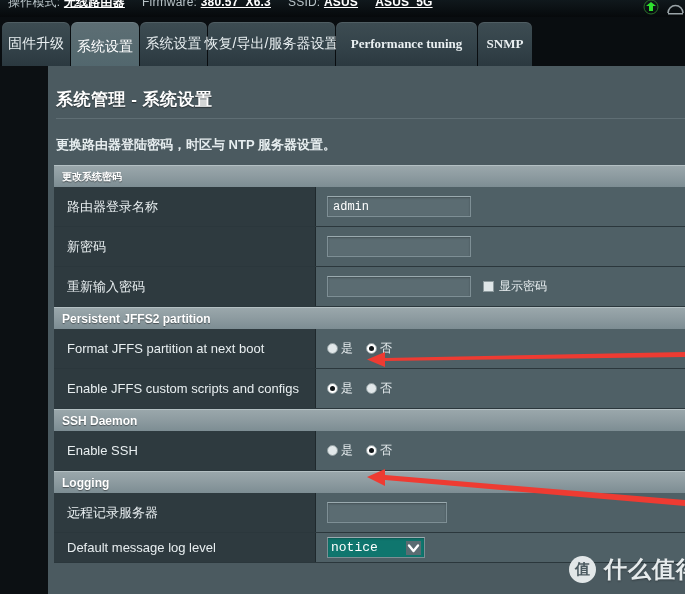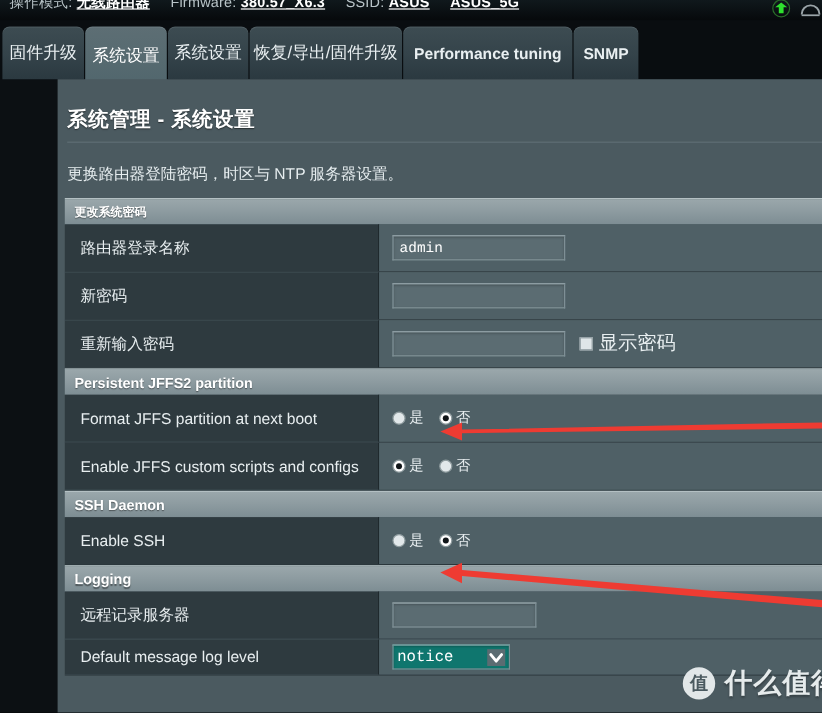--- a/index.html
+++ b/index.html
@@ -55,41 +55,41 @@
     display: flex; align-items: center; justify-content: center;
     box-shadow: inset 0 1px 0 rgba(255,255,255,.10);
     cursor: pointer;
     white-space: nowrap;
   }
   .tab.active {
     background: linear-gradient(180deg,#5d6e74 0%, #566a70 60%, #51666d 100%);
     color: #ffffff;
     height: 49px; top: 5px;
   }
-  .tab.lat { font-family: Liberation Sans, sans-serif; font-weight: bold; font-size: 13px; }
+  .tab.lat { font-family: Liberation Serif, serif; font-weight: bold; font-size: 13px; }
 
   
   .sheet {
     position: absolute; left: 0; top: 66px; width: 685px; height: 528px;
     background: #4b5a60;
     margin-left: 48px;
   }
   .page-title {
     position: absolute; left: 8px; top: 22px;
     font-size: 17px; font-weight: bold; color: #ffffff;
     letter-spacing: .5px;
     text-shadow: 0 1px 1px rgba(0,0,0,.5);
   }
   .title-rule {
     position: absolute; left: 8px; top: 52px; width: 669px; height: 1px;
     background: #5f6e74;
   }
   .page-desc {
     position: absolute; left: 8px; top: 70px;
-    font-size: 13px; color: #e6edef;
+    font-size: 13px; color: #e6edef; font-weight: bold;
   }
 
   
   .table {
     position: absolute; left: 6px; top: 99px; width: 673px;
   }
   .sec-head {
     height: 22px;
     background: linear-gradient(180deg,#9aa7ab 0%, #8e9ca1 45%, #7d8d93 100%);
     border-top: 1px solid #b4c0c3;
@@ -136,21 +136,21 @@
   }
   .txtin.wide { width: 120px; }
 
   .chk-wrap { display: flex; align-items: center; margin-left: 12px; }
   .chkbox {
     width: 11px; height: 11px;
     background: #dfe6e8;
     border: 1px solid #8d9a9e;
     display: inline-block;
   }
-  .chk-lbl { font-size: 16px; color: #e8eef0; margin-left: 5px; }
+  .chk-lbl { font-size: 12px; color: #e8eef0; margin-left: 5px; }
 
   .radio-group { display: flex; align-items: center; gap: 6px; }
   .radio-item { display: flex; align-items: center; cursor: pointer; }
   .radio {
     width: 11px; height: 11px; border-radius: 50%;
     background: #e2e8ea;
     border: 1px solid #8f9c9f;
     display: inline-block;
     position: relative;
   }
@@ -237,21 +237,21 @@
           <rect x="1" y="11" width="15" height="1.5" fill="#9aa4a8"></rect>
         </svg>
       </span>
     </div>
   </div>
 
   <div class="tabbar">
     <div class="tab" style="left:2px;width:68px;">固件升级</div>
     <div class="tab active" style="left:71px;width:68px;">系统设置</div>
     <div class="tab" style="left:140px;width:67px;">系统设置</div>
-    <div class="tab" style="left:208px;width:127px;">恢复/导出/固件升级</div>
+    <div class="tab" style="left:208px;width:127px;">恢复/导出/服务器设置</div>
     <div class="tab lat" style="left:336px;width:141px;">Performance tuning</div>
     <div class="tab lat" style="left:478px;width:54px;">SNMP</div>
   </div>
 
   <div class="sheet">
 
     <div class="page-title">系统管理 - 系统设置</div>
     <div class="title-rule"></div>
     <div class="page-desc">更换路由器登陆密码，时区与 NTP 服务器设置。</div>
 

